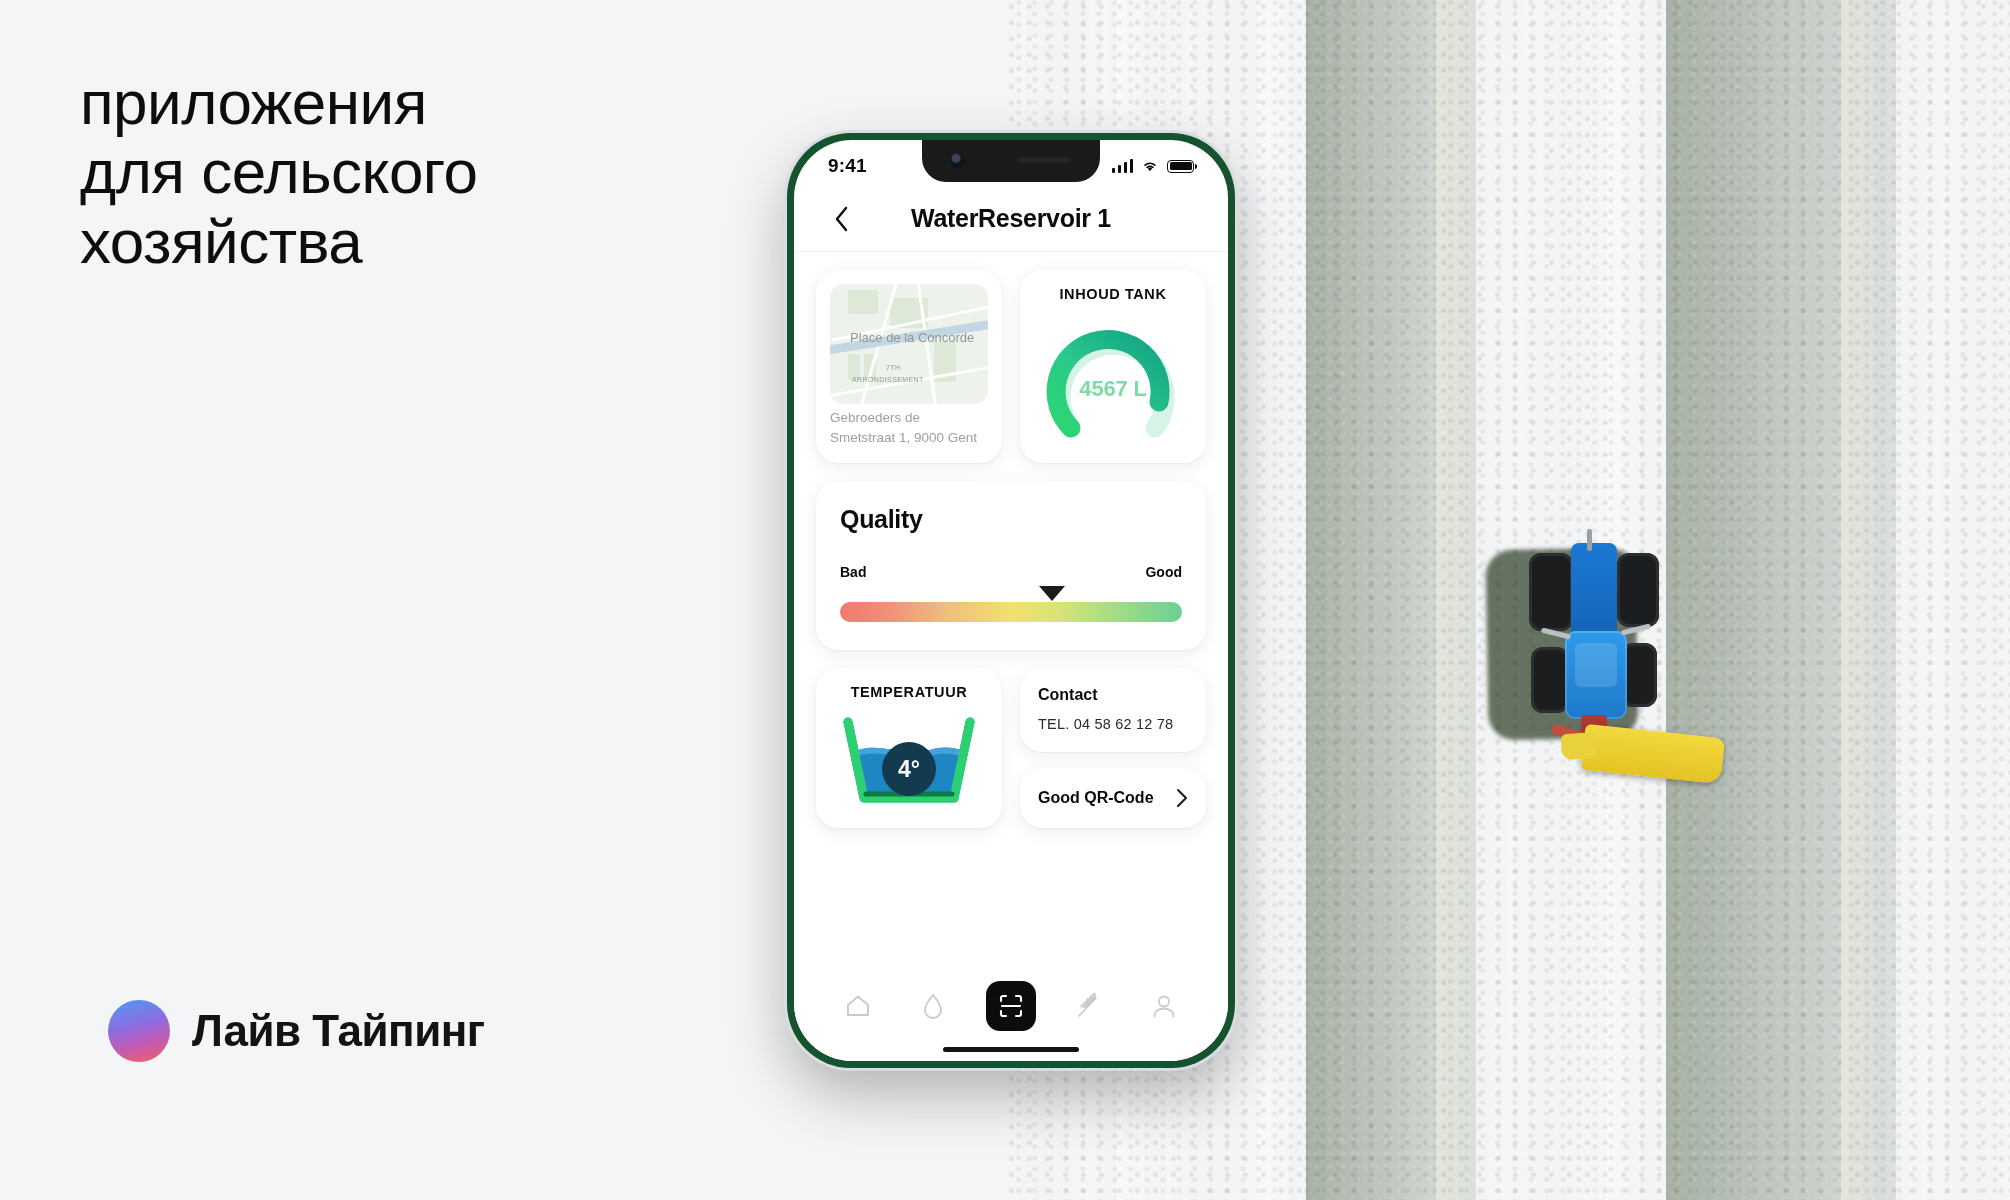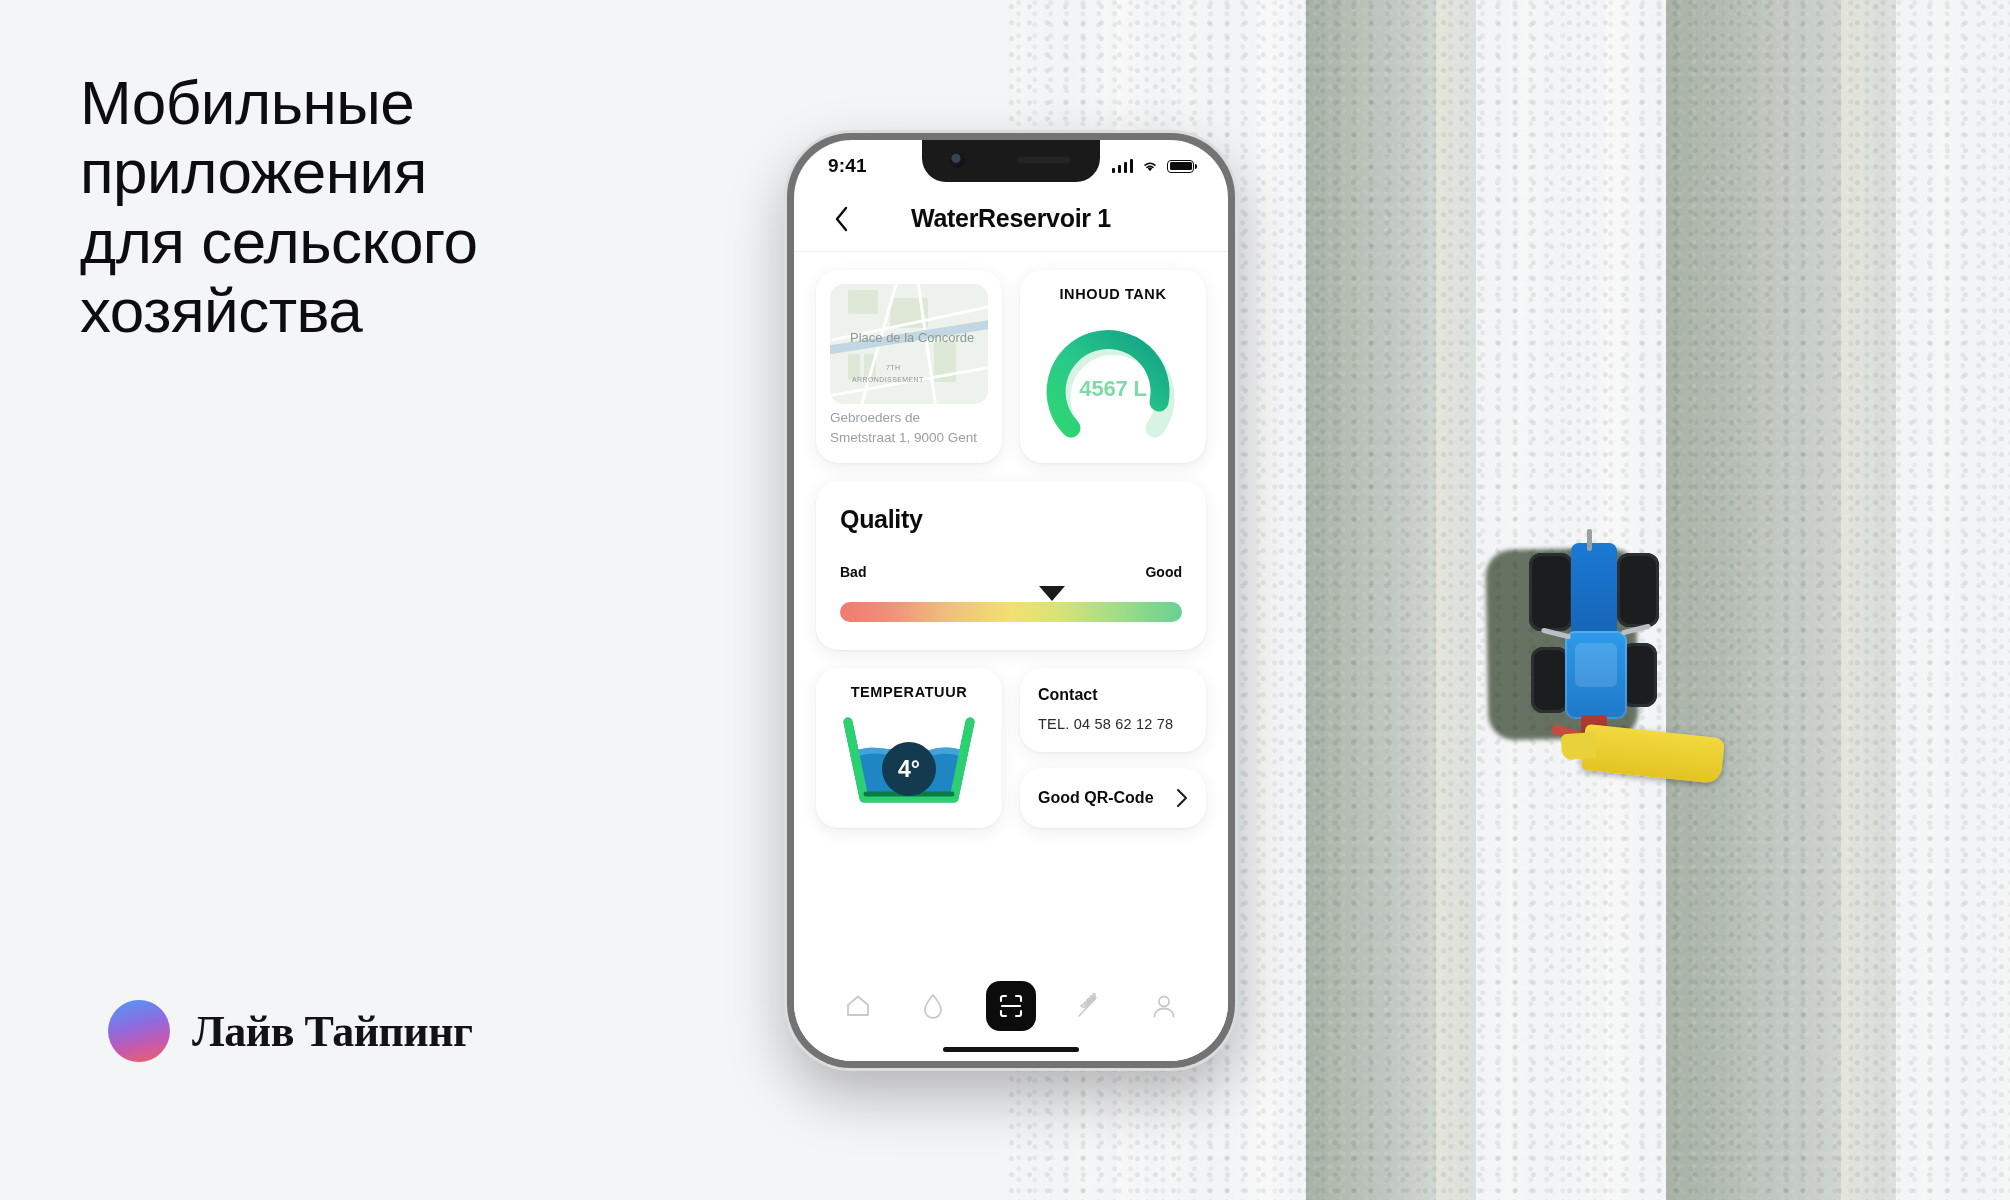--- a/index.html
+++ b/index.html
@@ -106,31 +106,31 @@
 
   
   .headline{
     position:absolute; left:80px; top:68px; width:700px;
     font-size:62px; line-height:1.12; font-weight:400; color:#0d0d0f;
     letter-spacing:-0.5px;
   }
   .headline span{ display:block; }
 
   
-  .brand{ position:absolute; left:108px; top:1000px; display:flex; align-items:center; gap:22px;font-family:Liberation Serif, serif; }
+  .brand{ position:absolute; left:108px; top:1000px; display:flex; align-items:center; gap:22px; }
   .brand-mark{
     width:62px; height:62px; border-radius:50%;
     background:linear-gradient(165deg,#4e9bf5 0%, #8e6bdf 42%, #c25ab2 68%, #f2615f 100%);
   }
   .brand-name{ font-size:44px; font-weight:700; color:#131316; letter-spacing:-0.5px; }
 
   
   .phone{
     position:absolute; left:787px; top:133px; width:448px; height:935px;
-    background:#737373; border-radius:64px; padding:7px;
+    background:#14532d; border-radius:64px; padding:7px;
     box-shadow:0 0 0 3px #dadde0, 0 26px 60px rgba(0,0,0,.28);
   }
   .screen{
     position:relative; width:100%; height:100%; background:#ffffff;
     border-radius:58px; overflow:hidden; display:flex; flex-direction:column;
   }
   .notch{
     position:absolute; left:50%; top:0; transform:translateX(-50%);
     width:178px; height:42px; background:#1a1a1a;
     border-radius:0 0 24px 24px; z-index:5;
@@ -288,21 +288,20 @@
   <div class="exhaust"></div>
   <div class="trac-cab"></div>
   <div class="mirror m-l"></div>
   <div class="mirror m-r"></div>
   <div class="mowarm"></div>
   <div class="hitch"></div>
   <div class="mower"></div>
 </div>
 
 <h1 class="headline">
-  <span>Мобильные</span>
   <span>приложения</span>
   <span>для сельского</span>
   <span>хозяйства</span>
 </h1>
 
 <div class="brand">
   <div class="brand-mark"></div>
   <div class="brand-name">Лайв Тайпинг</div>
 </div>
 

